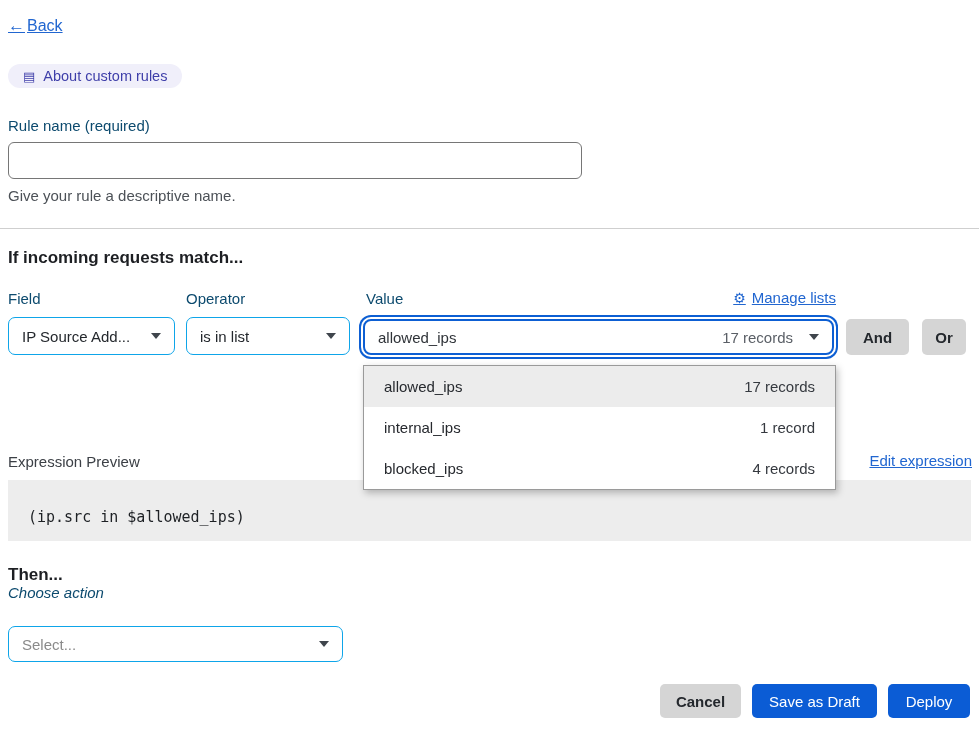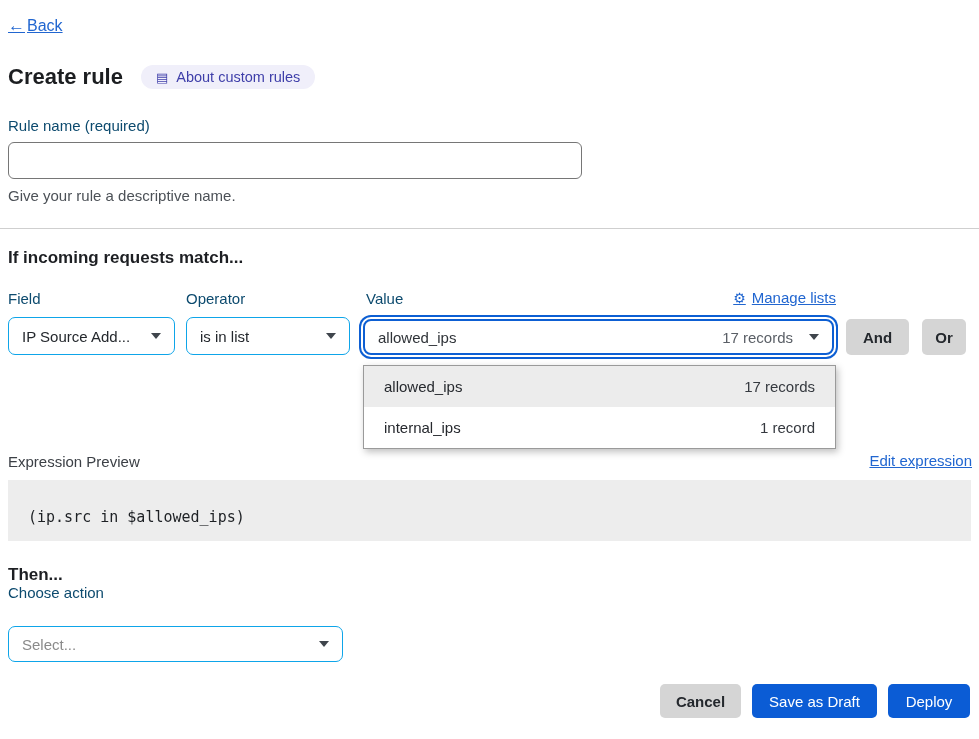--- a/index.html
+++ b/index.html
@@ -107,39 +107,38 @@
   .expr-label { left:8px; top:453px; color:#3c4046; }
   .edit-expression { top:452px; right:7px; }
   .expr-block {
     left:8px; top:480px; width:963px; height:61px;
     background:#ededed; display:flex; align-items:center; padding:0 20px;
   }
   .expr-code { font-family:"DejaVu Sans Mono", monospace; font-size:15px; color:#1e2125;margin-top:12px; }
 
   
   .then-title { left:8px; top:565px; font-size:17px; font-weight:bold; color:#1d1f23; }
-  .choose-action-label { left:8px; top:584px; }
+  .choose-action-label { left:8px; top:584px;font-style:italic; }
   .action-select { left:8px; top:626px; width:335px; height:36px; }
   .placeholder { color:#8a8a8a; }
 
   
   .btn-cancel { left:660px; top:684px; width:81px; height:34px; }
   .btn-save-draft { left:752px; top:684px; width:125px; height:34px; }
   .btn-deploy { left:888px; top:684px; width:82px; height:34px; }
 </style>
 </head>
 <body>
 
 <a class="abs link back-link">
   <span class="back-arrow">←</span>
     <span>Back</span>
 </a>
 
 <div class="abs page-header">
-  <span class="page-title">Create rule</span>
   <span class="about-badge">
     <span class="book-icon">▤</span>
     <span>About custom rules</span>
   </span>
 </div>
 
 <div class="abs field-label rule-name-label">Rule name (required)</div>
 <input class="abs rule-name-input" type="text" value="" style="">
 <div class="abs rule-name-help">Give your rule a descriptive name.</div>
 
@@ -179,20 +178,24 @@
 
 <div class="abs list-menu">
   <div class="list-item selected">
     <span class="list-item-name">allowed_ips</span>
     <span class="list-item-meta">17 records</span>
   </div>
   <div class="list-item">
     <span class="list-item-name">internal_ips</span>
     <span class="list-item-meta">1 record</span>
   </div>
+  <div class="list-item">
+    <span class="list-item-name">blocked_ips</span>
+    <span class="list-item-meta">4 records</span>
+  </div>
 </div>
 
 <div class="abs field-label expr-label">Expression Preview</div>
 <a class="abs link edit-expression">Edit expression</a>
 <div class="abs expr-block">
   <span class="expr-code">(ip.src in $allowed_ips)</span>
 </div>
 
 <div class="abs then-title">Then...</div>
 <div class="abs field-label choose-action-label">Choose action</div>

